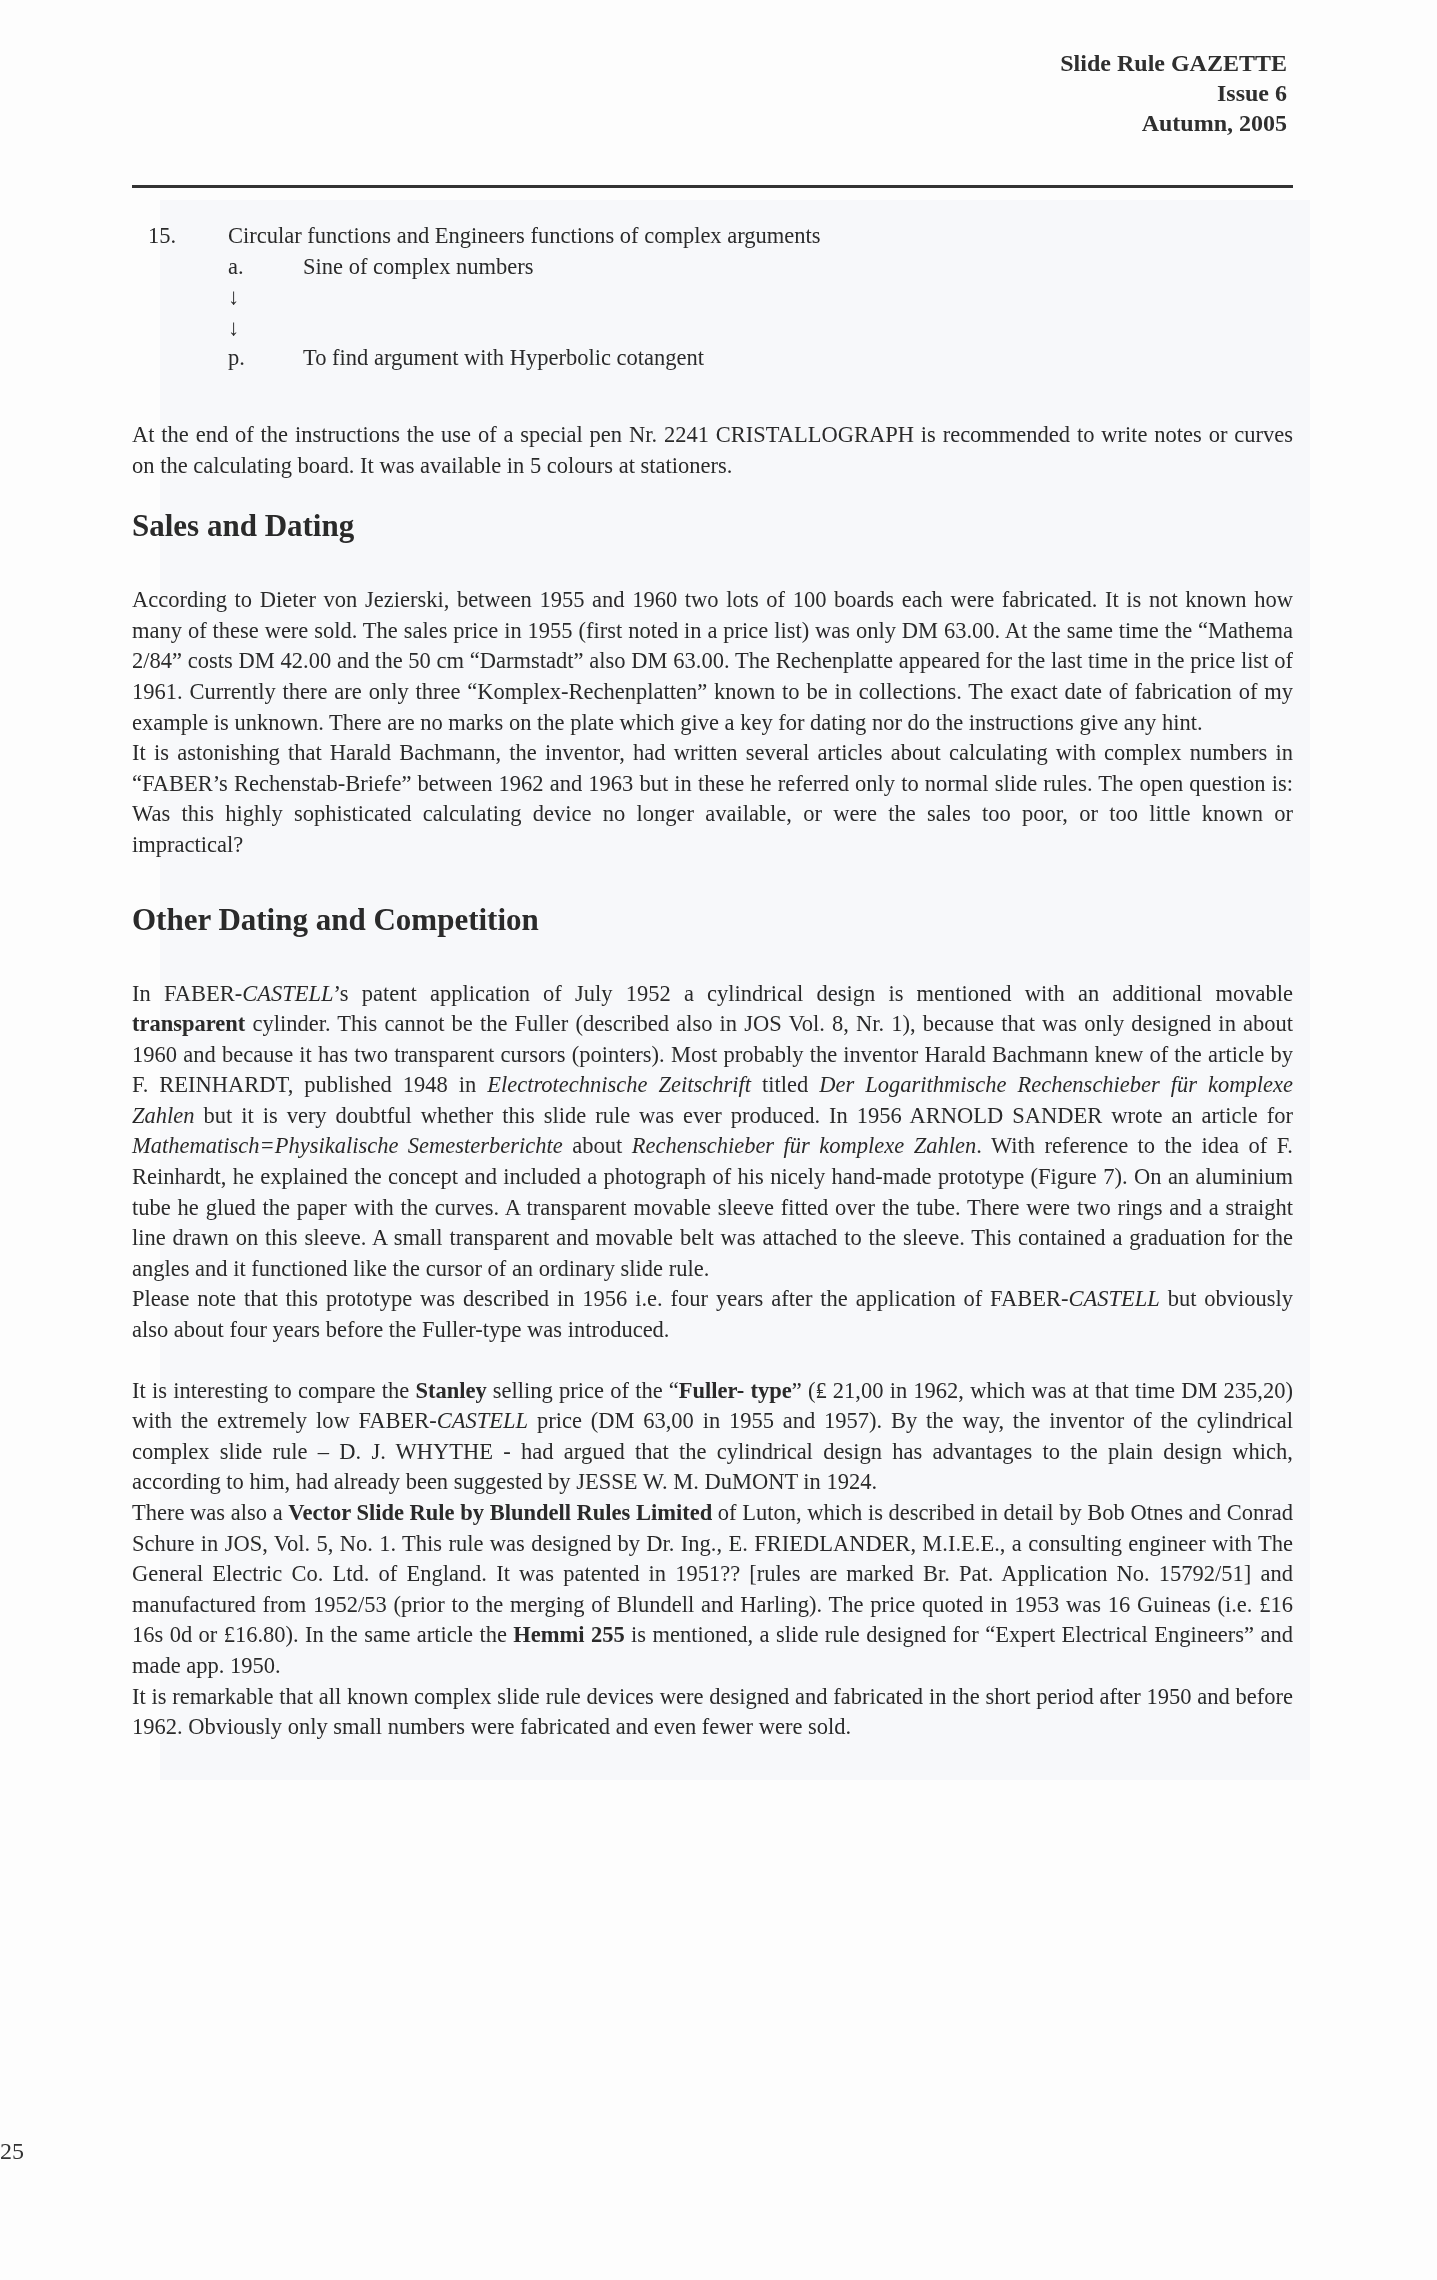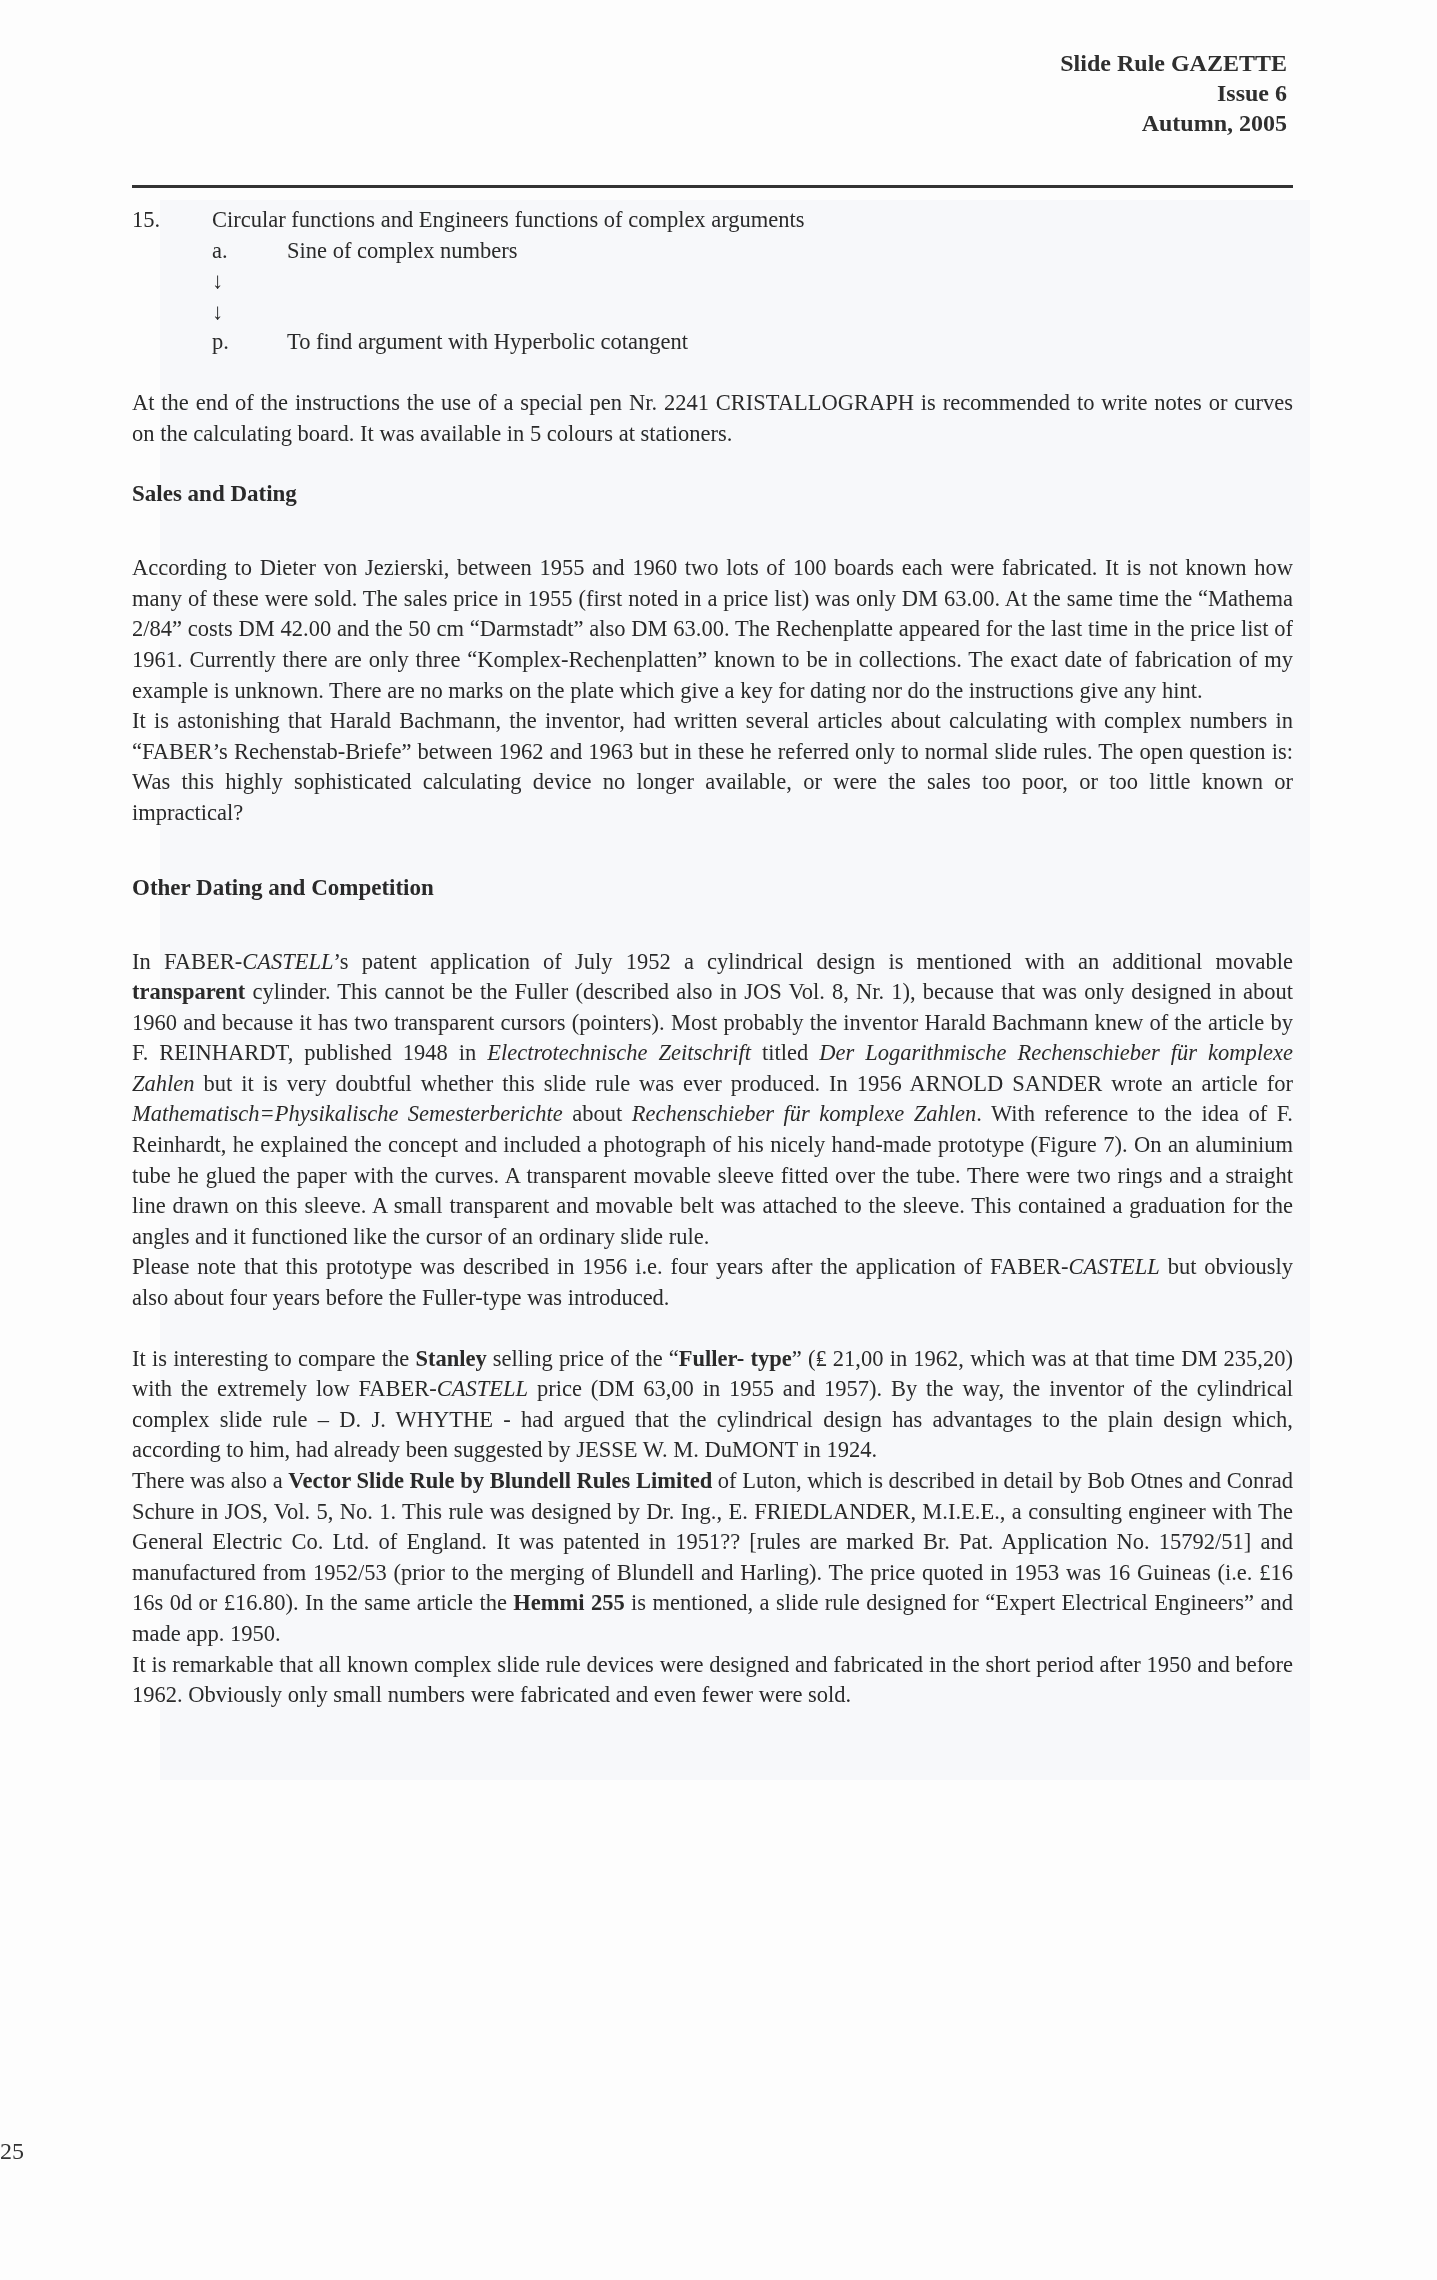--- a/index.html
+++ b/index.html
@@ -17,30 +17,30 @@
     position: absolute; right: 150px; top: 48px; text-align: right;
     font-weight: bold; font-size: 24px; line-height: 30px; color: #2f2f2f; margin-left: 23px;
   }
   .header-rule {
     position: absolute; left: 132px; top: 185px; width: 1161px; height: 3px; background: #333;
   }
   .content {
     position: absolute; left: 132px; top: 205px; width: 1161px;
     font-size: 22.5px; line-height: 30.6px; text-align: justify;
   }
-  .list { margin: 0; }
+  .list { margin: 16px; }
   .list-row { display: flex; }
   .list-row .num { width: 80px; }
   .list-row .sub { width: 75px; padding-left: 80px; }
   .list-row .arrow { padding-left: 80px; }
   p { margin: 0; }
   .gap1 { height: 30px; }
   .gap2 { height: 44px; }
   h2 {
-    font-size: 23px; font-weight: bold; margin: 0; line-height: 30px;
+    font-size: 31px; font-weight: bold; margin: 0; line-height: 30px;
   }
   .page-number {
     position: absolute; left: 0; width: 1437px; top: 2138px; 
     font-size: 24px; color: #333;
   }
   i { font-style: italic; }
   b { font-weight: bold; }
 </style>
 </head>
 <body>

